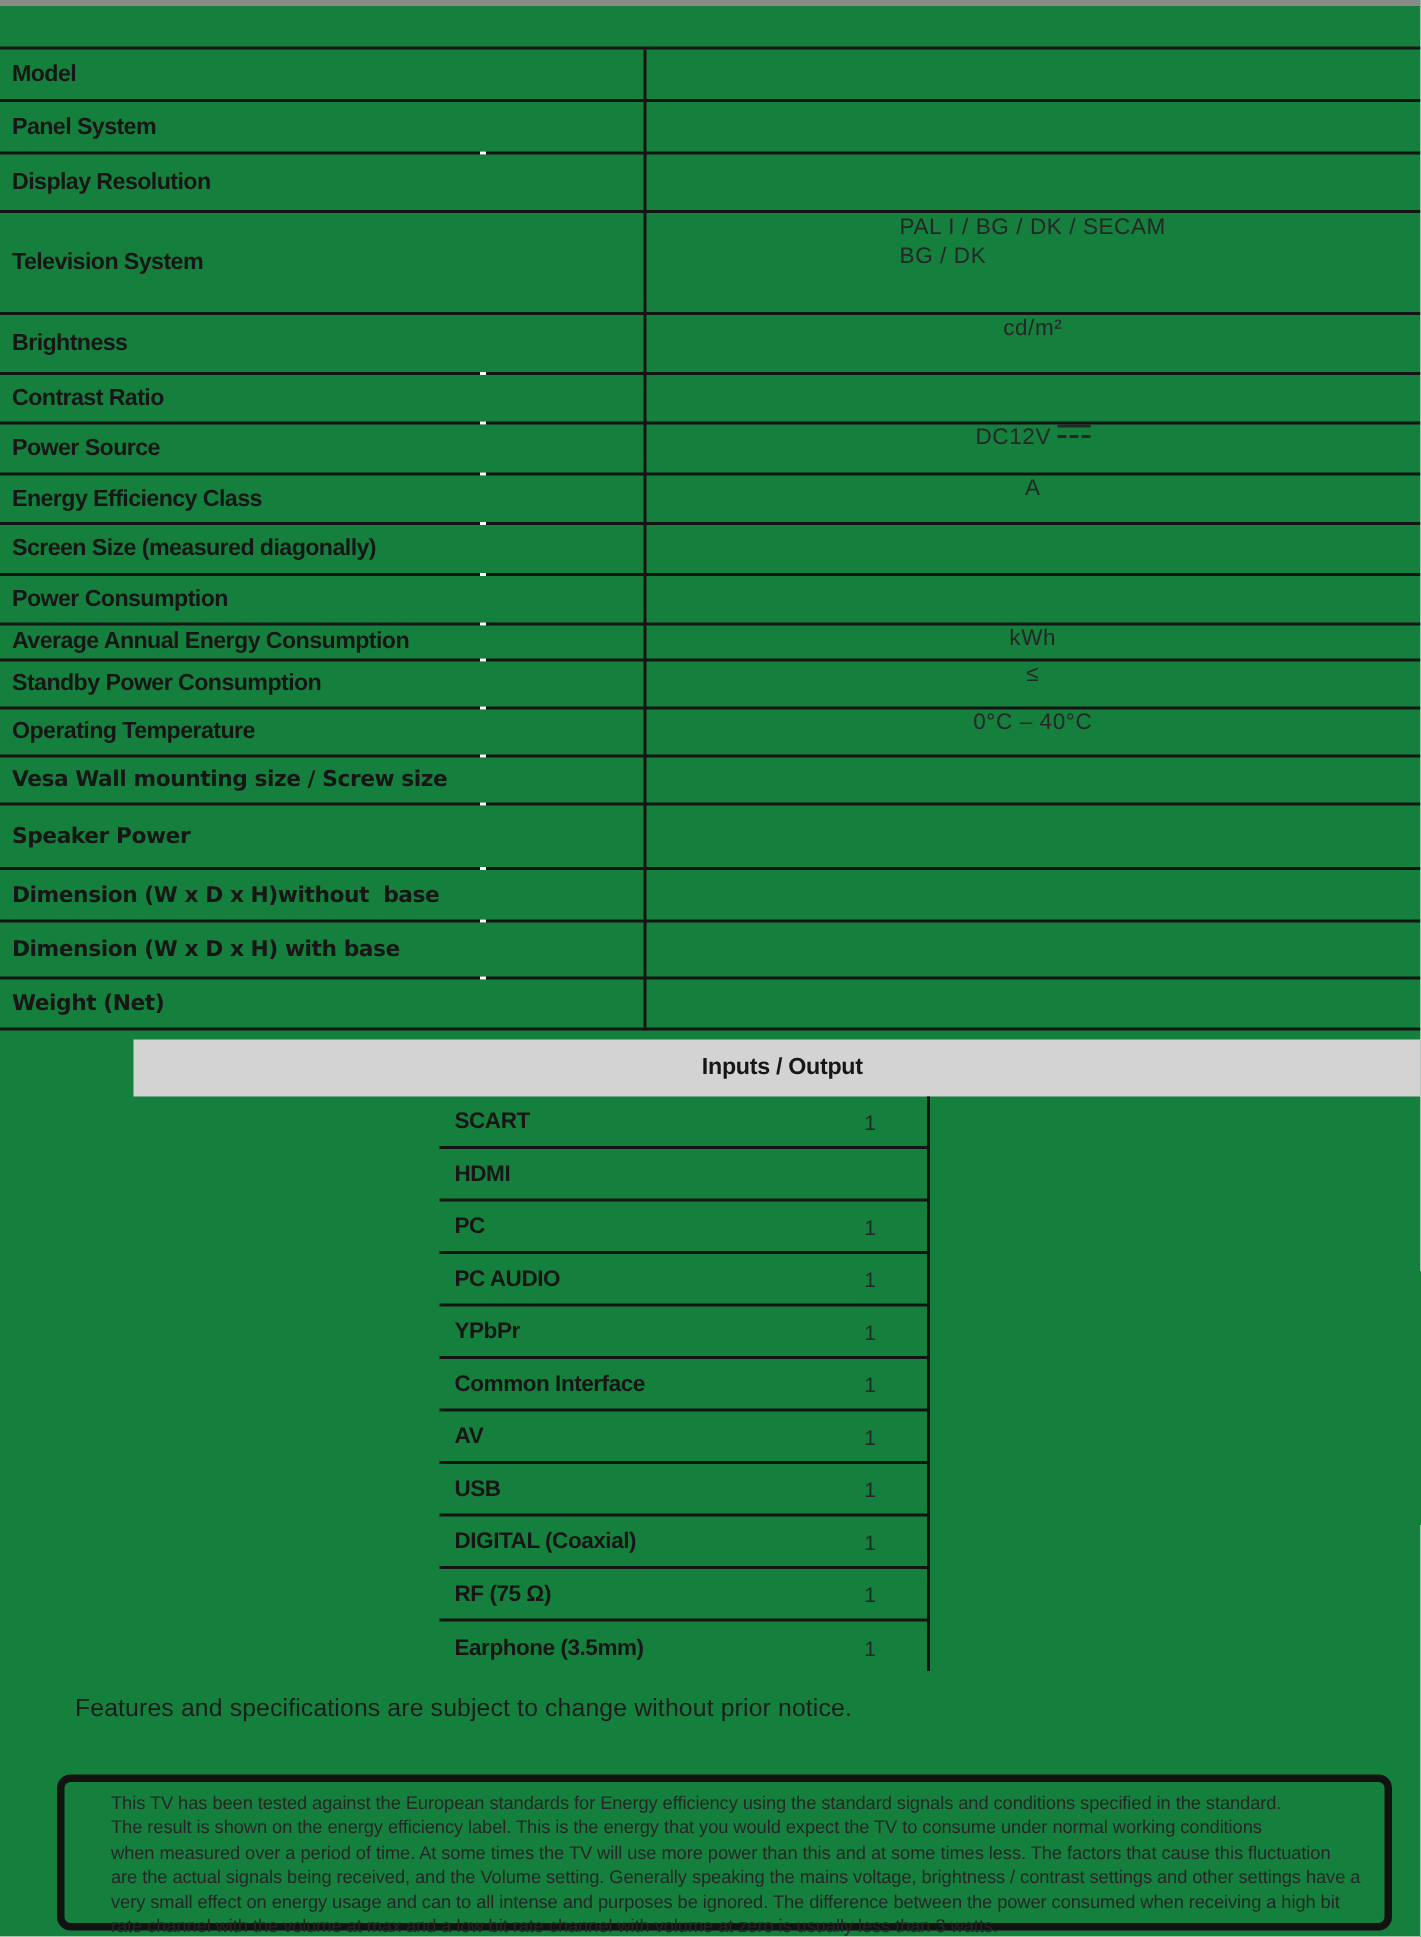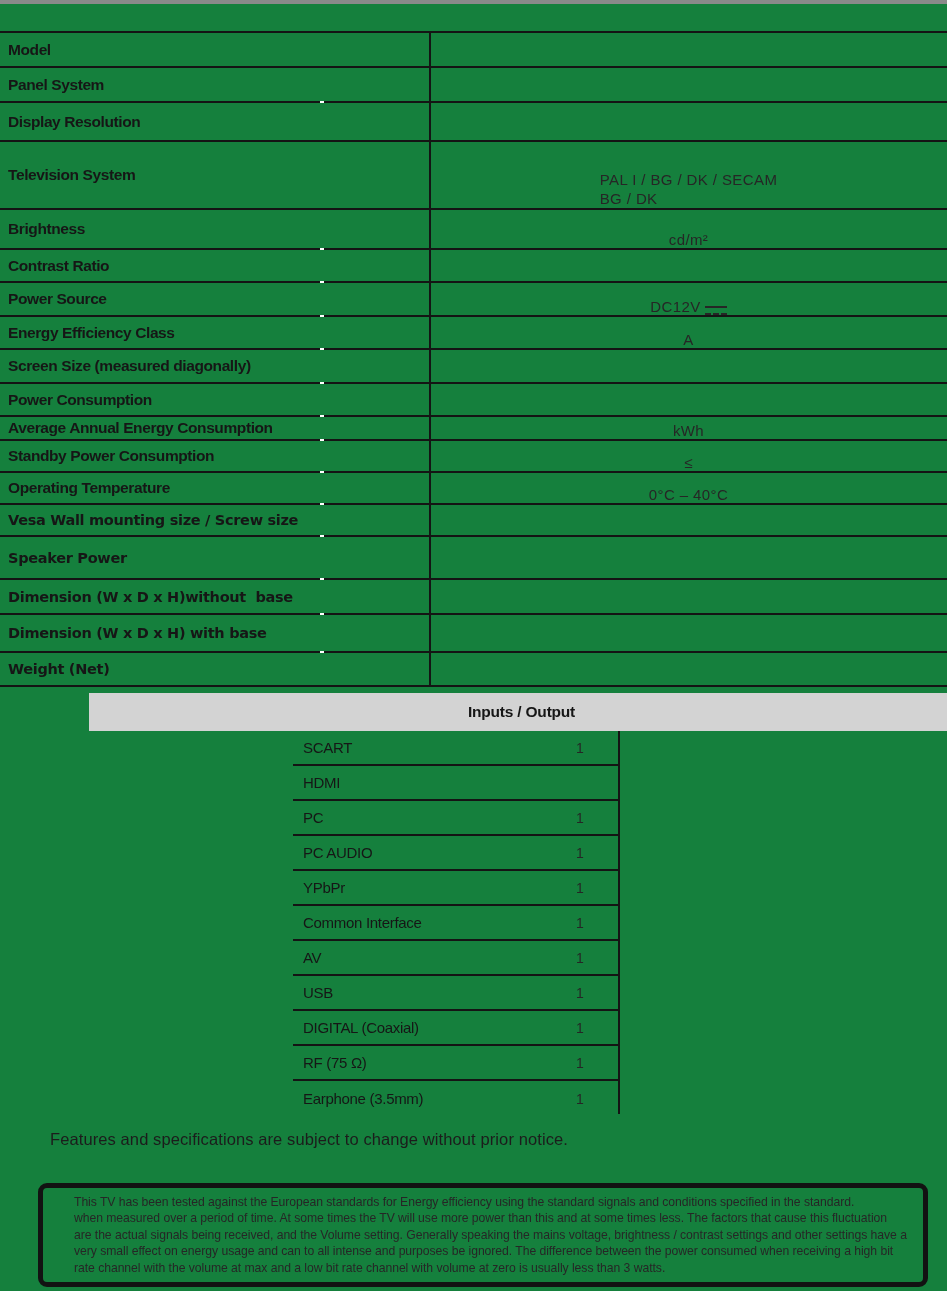--- a/index.html
+++ b/index.html
@@ -9,36 +9,36 @@
   
   .topbar{position:absolute;left:0;top:0;width:947px;height:4px;background:#8a8a8a;}
 
   
   .spec-table{position:absolute;left:0;top:31px;width:947px;border-top:2px solid #141414;}
   .spec-row{position:relative;display:flex;box-sizing:border-box;border-bottom:2px solid #141414;}
   .spec-row.gapped::after{content:"";position:absolute;left:320px;bottom:-2px;width:4px;height:2px;background:#fff;}
   .spec-label{width:430px;box-sizing:border-box;padding-left:8px;display:flex;align-items:center;
               font-weight:bold;font-size:15.5px;letter-spacing:-0.4px;white-space:pre;color:#161616;}
   .spec-row.wide .spec-label{font-family:"DejaVu Sans",sans-serif;font-size:14.5px;letter-spacing:-0.3px;}
-  .spec-value{flex:1;display:flex;align-items:flex-end;justify-content:center;
+  .spec-value{flex:1;display:flex;align-items:flex-start;justify-content:center;
               font-size:15px;letter-spacing:0.4px;color:#262626;}
   .spec-value .multiline{white-space:pre-line;text-align:left;line-height:19px;}
   .col-divider{position:absolute;left:429px;top:0;bottom:0;width:2px;background:#141414;}
   .dc-icon{display:inline-block;width:22px;height:9px;box-sizing:border-box;margin-left:4px;
            border-top:2px solid #262626;border-bottom:2px dashed #262626;}
 
   
   .io-header{position:absolute;left:41px;top:693px;width:865px;height:38px;background:#d3d3d3;
              display:flex;align-items:center;justify-content:center;
              font-weight:bold;font-size:15.5px;letter-spacing:-0.2px;color:#161616;margin-left:48px;}
   .io-table{position:absolute;left:293px;top:731px;width:327px;}
   .io-row{position:relative;display:flex;align-items:center;height:35px;box-sizing:border-box;
           border-bottom:2px solid #141414;}
   .io-row.no-border{border-bottom:none;}
-  .io-label{flex:1;padding-left:10px;font-weight:normal;font-size:15px;letter-spacing:-0.3px;
+  .io-label{flex:1;padding-left:10px;font-weight:bold;font-size:15px;letter-spacing:-0.3px;
             white-space:pre;color:#161616;}
   .io-value{width:80px;text-align:center;font-size:14px;color:#262626;}
   .io-right-border{position:absolute;right:0;top:0;bottom:2px;width:2px;background:#141414;}
 
   
   .features-note{position:absolute;left:50px;top:1130px;font-size:16.5px;letter-spacing:0.1px;color:#1c1c1c;}
   .energy-box{position:absolute;left:38px;top:1183px;width:890px;height:104px;box-sizing:border-box;
               border:5px solid #121212;border-radius:9px;padding:6px 8px 0 19px;}
   .energy-line{font-size:12.2px;line-height:16.4px;letter-spacing:-0.05px;white-space:nowrap;color:#262626;margin-left:12px;}
 </style>
@@ -212,19 +212,20 @@
       <div class="io-label">Earphone (3.5mm)</div>
       <div class="io-value">1</div>
     </div>
     <div class="io-right-border"></div>
   </div>
 
   <div class="features-note">Features and specifications are subject to change without prior notice.</div>
 
   <div class="energy-box">
     <div class="energy-line">This TV has been tested against the European standards for Energy efficiency using the standard signals and conditions specified in the standard.</div>
+    <div class="energy-line">The result is shown on the energy efficiency label. This is the energy that you would expect the TV to consume under normal working conditions</div>
     <div class="energy-line">when measured over a period of time. At some times the TV will use more power than this and at some times less. The factors that cause this fluctuation</div>
     <div class="energy-line">are the actual signals being received, and the Volume setting. Generally speaking the mains voltage, brightness / contrast settings and other settings have a</div>
     <div class="energy-line">very small effect on energy usage and can to all intense and purposes be ignored. The difference between the power consumed when receiving a high bit</div>
     <div class="energy-line">rate channel with the volume at max and a low bit rate channel with volume at zero is usually less than 3 watts.</div>
   </div>
 
 </div>
 
 </body></html>

